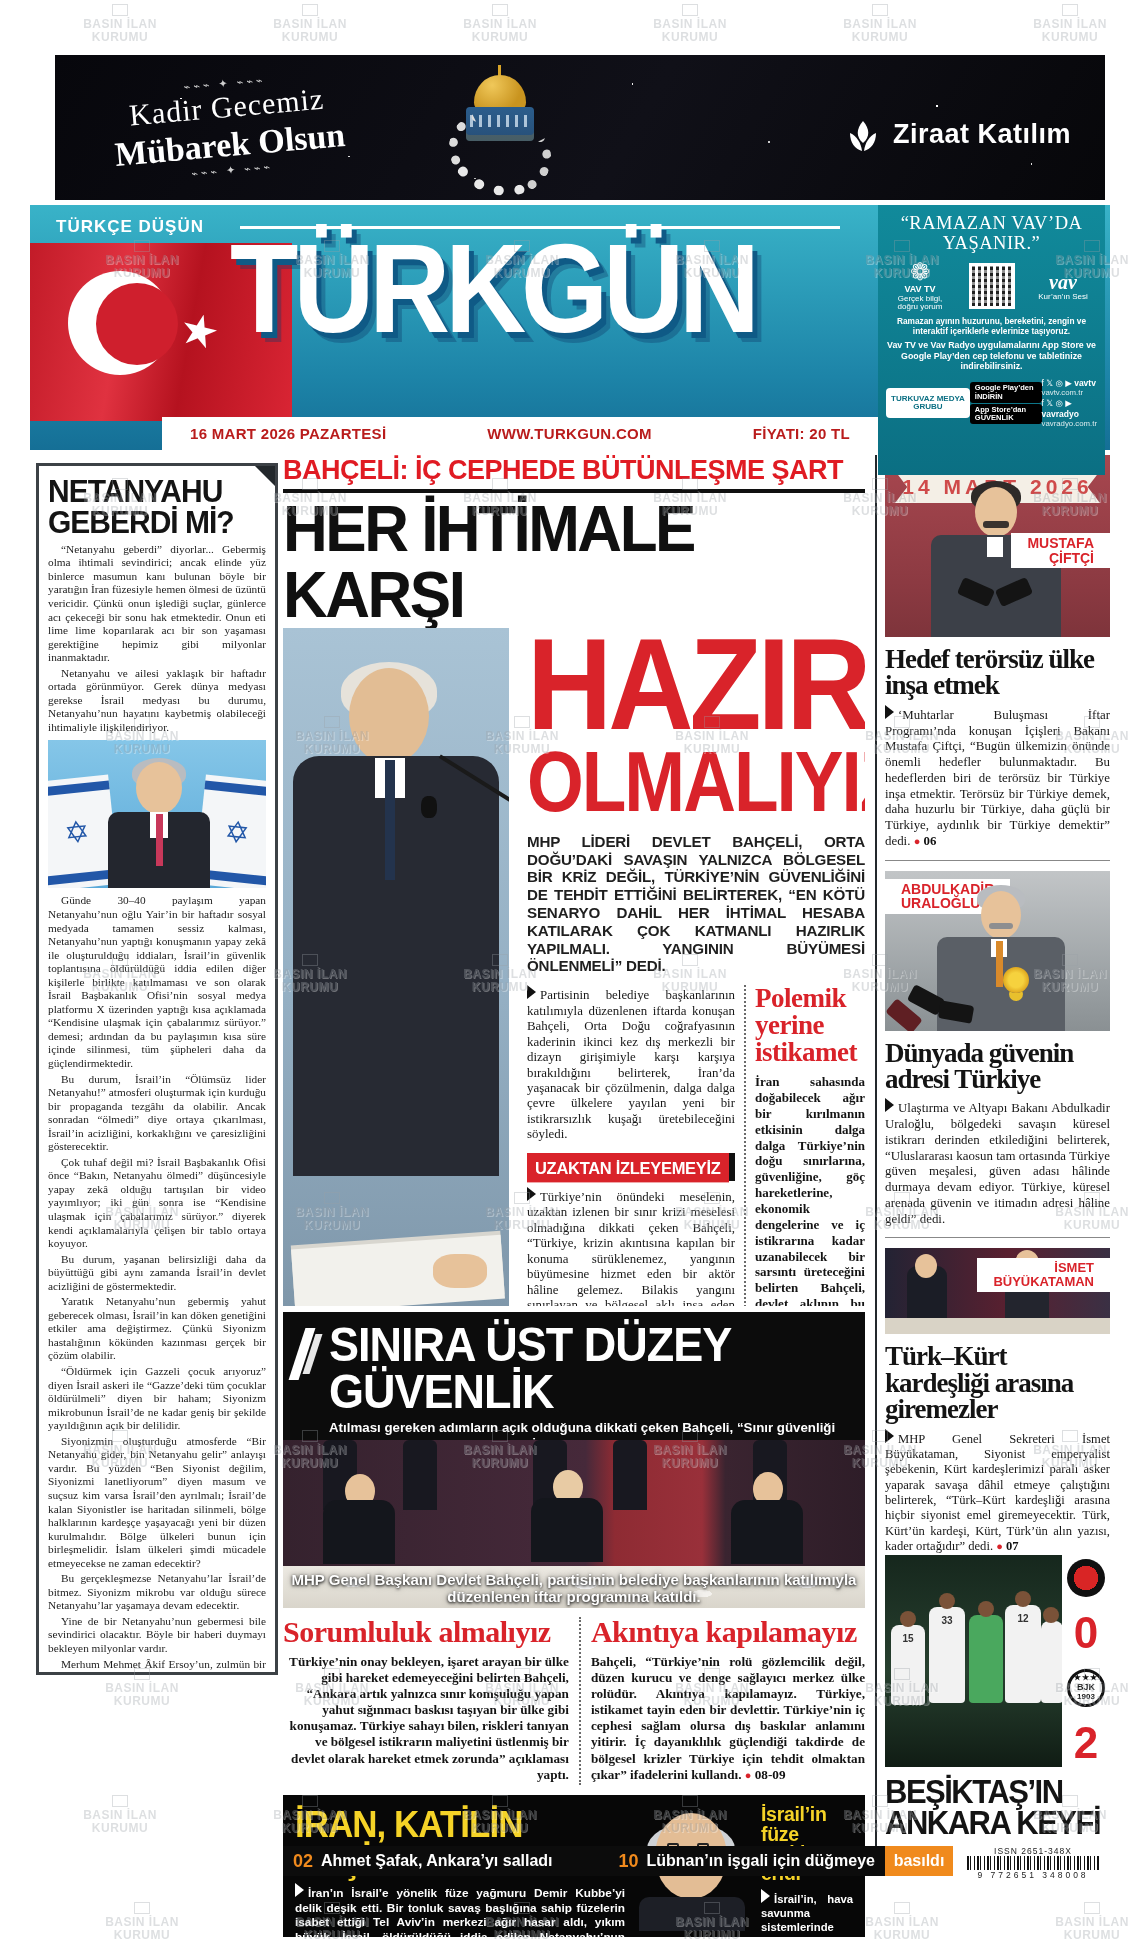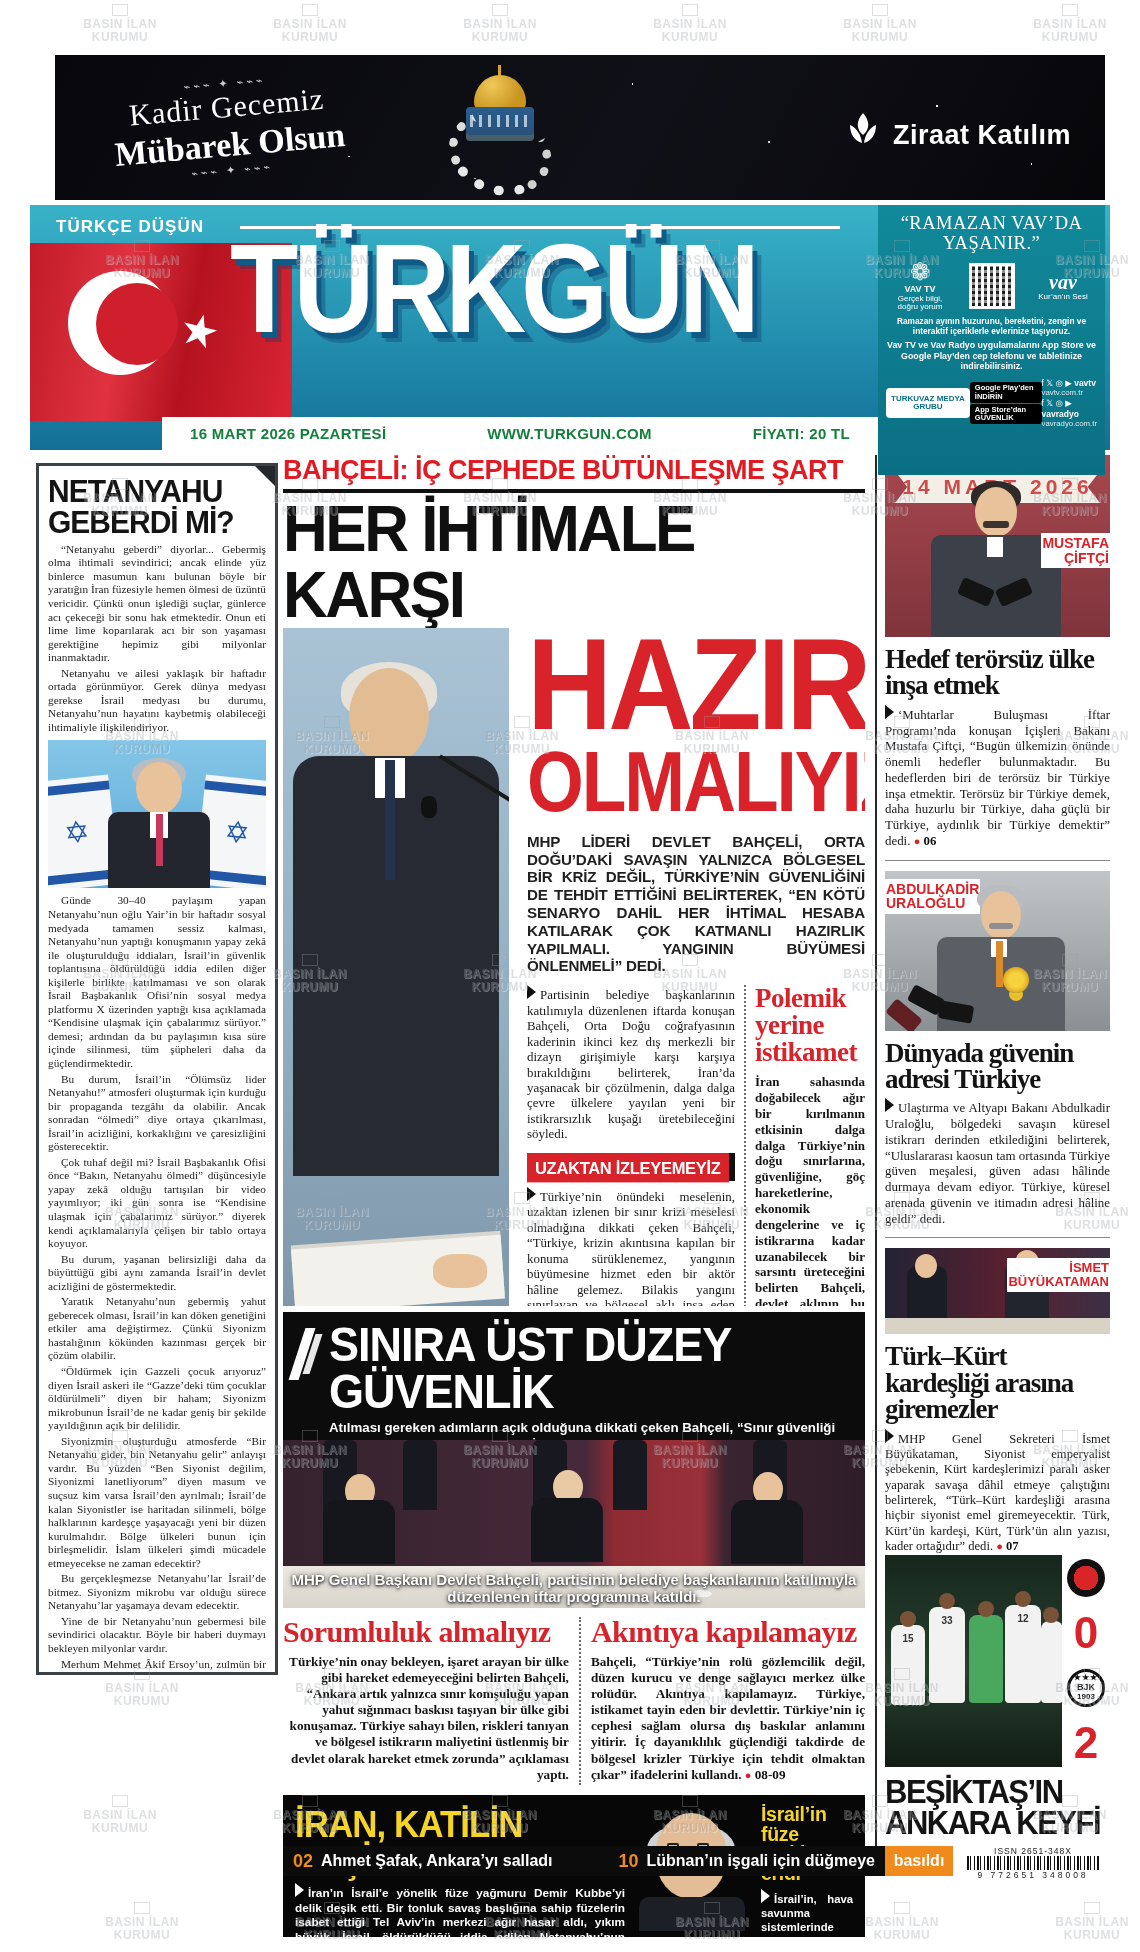--- a/index.html
+++ b/index.html
@@ -35,39 +35,39 @@
   #dome .cap{position:absolute;left:34px;top:10px;width:52px;height:34px;background:
       radial-gradient(circle at 35% 30%,#f0c85a,#c9941f 70%);border-radius:50% 50% 8% 8%/80% 80% 20% 20%;}
   #dome .base{position:absolute;left:26px;top:42px;width:68px;height:34px;background:
       linear-gradient(180deg,#2b5d8c,#274f78);border-radius:4px;
       box-shadow:inset 0 -6px 0 #c9941f33;}
   #dome .arches{position:absolute;left:30px;top:50px;width:60px;height:12px;background:
       repeating-linear-gradient(90deg,#cfe0ef 0 3px,transparent 3px 9px);opacity:.8;}
   #dome .beads{position:absolute;left:8px;top:46px;width:104px;height:84px;border-radius:50%;
       border-bottom:10px dotted #e8e8e8;border-left:9px dotted #dcdcdc;border-right:9px dotted #d0d0d0;
       border-top:9px dotted transparent;transform:rotate(18deg);}
-  #banner-brand{position:absolute;right:34px;top:56px;display:flex;align-items:flex-end;gap:13px;color:#fff;}
+  #banner-brand{position:absolute;right:34px;top:64px;display:flex;align-items:flex-start;gap:13px;color:#fff;}
   #banner-brand .zk-text{font-size:27px;font-weight:700;letter-spacing:.5px;}
 
   
   #masthead{left:30px;top:205px;width:1080px;height:245px;background:
      linear-gradient(180deg,#39b3c8,#1d84a8 70%,#156f96);overflow:hidden;}
   #slogan{position:absolute;left:26px;top:12px;color:#fff;font-weight:800;font-size:17px;letter-spacing:1px;}
   #slogan-line{position:absolute;left:210px;top:21px;width:600px;height:3px;background:#fff;}
   #flag{position:absolute;left:0;top:38px;width:262px;height:178px;background:
      linear-gradient(100deg,#c21b28,#e03240 35%,#b5121f 60%,#d92534);overflow:hidden;}
   #flag .crescent-outer{position:absolute;left:38px;top:28px;width:104px;height:104px;border-radius:50%;background:#fff;}
   #flag .crescent-inner{position:absolute;left:66px;top:40px;width:82px;height:82px;border-radius:50%;background:#cf1f2d;}
   #flag .star{position:absolute;left:150px;top:62px;color:#fff;font-size:44px;transform:rotate(14deg);}
   #logo{position:absolute;left:200px;top:22px;width:660px;color:#fff;font-weight:800;font-size:112px;
         letter-spacing:-5px;line-height:1;transform:scaleY(1.12);transform-origin:top left;
         text-shadow:5px 5px 0 #0f5a86,9px 9px 0 rgba(13,58,102,.35);}
   #datebar{position:absolute;left:132px;top:212px;width:716px;height:33px;background:#fff;
         display:flex;align-items:center;justify-content:space-between;padding:0 28px;}
-  #datebar span{color:#15803d;font-weight:800;font-size:15px;letter-spacing:.3px;}
+  #datebar span{color:#b91c1c;font-weight:800;font-size:15px;letter-spacing:.3px;}
 
   
   #vav-ad{left:878px;top:205px;width:227px;height:270px;background:
      linear-gradient(180deg,#118a9b,#0b6f83);color:#fff;padding:8px 8px 6px;text-align:center;z-index:5;}
   #vav-head{font-family:"Liberation Serif",serif;font-size:18.5px;line-height:1.1;letter-spacing:.5px;}
   #vav-row{display:flex;justify-content:space-between;align-items:center;margin-top:6px;padding:0 4px;}
   .vav-logo{width:60px;font-size:8px;line-height:1.1;}
   .vav-flower{font-size:24px;line-height:1;}
   .vav-name{font-weight:700;font-size:9px;margin-top:1px;}
   #vav-qr{width:46px;height:46px;background:
@@ -184,21 +184,21 @@
   #iran-photo{width:120px;flex:0 0 auto;position:relative;margin:0 8px;}
   #iran-right{flex:1;min-width:0;}
   #iran-title2{color:#f5d327;font-weight:800;font-size:19.5px;letter-spacing:-.3px;line-height:1;}
   #iran-body2{margin-top:6px;font-weight:700;font-size:11.3px;line-height:1.25;text-align:justify;}
   .w-marker{border-left-color:#fff;}
 
   
   #right-col{left:885px;top:455px;width:225px;height:1400px;overflow:hidden;}
   .side-photo{position:relative;overflow:hidden;}
   .author-tag{position:absolute;background:#fff;color:#d9232a;font-weight:800;font-size:14px;
-     line-height:1.05;padding:3px 1px;}
+     line-height:1.05;padding:3px 16px;}
   #photo-ciftci{height:182px;background:linear-gradient(180deg,#a8474f,#8c3a42 70%,#7e343b);}
   #ribbon{position:absolute;left:10px;top:16px;width:205px;height:32px;background:#f4efe6;color:#cf4a4a;
      font-weight:700;font-size:21px;letter-spacing:4px;text-align:center;line-height:32px;
      clip-path:polygon(0 0,100% 0,94% 50%,100% 100%,0 100%,6% 50%);}
   .side-title{font-family:"Liberation Serif",serif;font-weight:700;color:#141414;font-size:27px;
      line-height:.98;letter-spacing:-1px;margin:9px 0 6px;}
   .side-body{font-family:Liberation Serif, serif;font-size:12.9px;line-height:1.22;text-align:justify;color:#181818;}
   .side-hr{border:0;border-top:1.5px solid #888;margin:10px 0;}
   #photo-uraloglu{height:160px;background:linear-gradient(180deg,#c2c5c7,#9aa0a3 70%,#8a9093);}
   .mic-wedge{position:absolute;width:34px;height:18px;background:#141414;border-radius:4px;}

